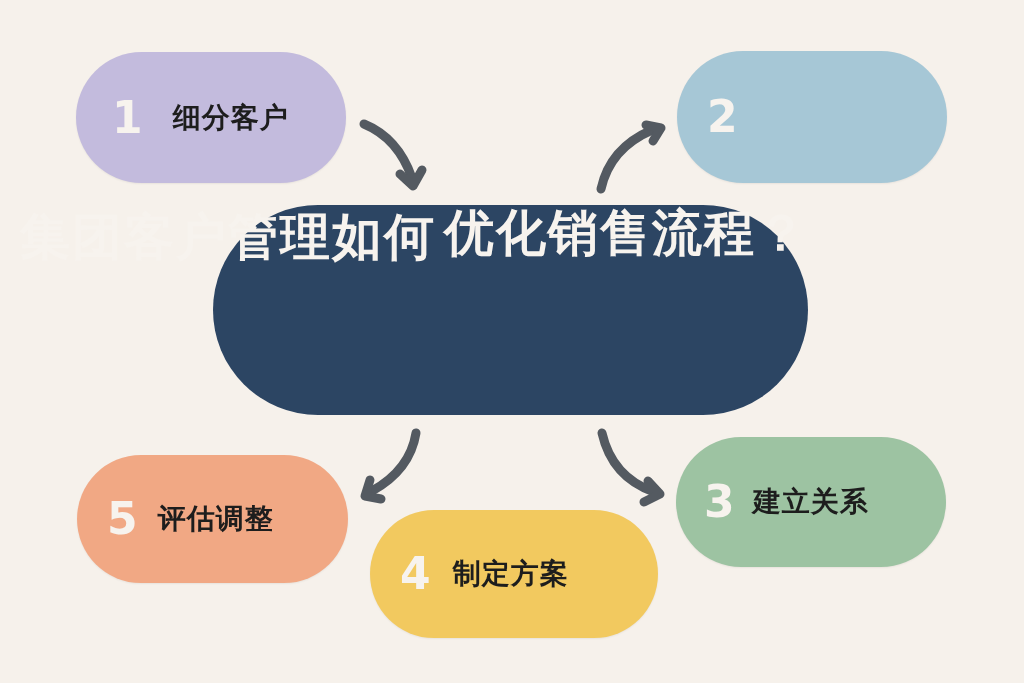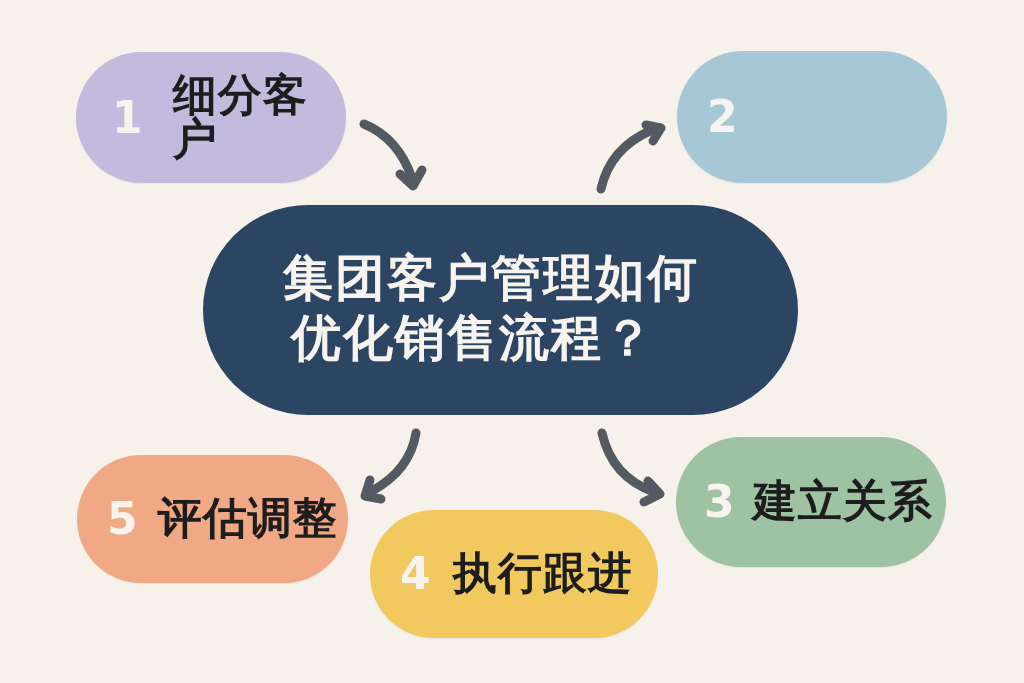--- a/index.html
+++ b/index.html
@@ -25,35 +25,35 @@
     .pill .num {
       color: #f7f3ee;
       font-weight: bold;
       font-size: 44px;
       line-height: 1;
       font-family: "DejaVu Sans", "Liberation Sans", sans-serif;
     }
     .pill .label {
       color: #1d1d1d;
       font-weight: bold;
-      font-size: 44px;
+      font-size: 28px;
       line-height: 1;
       letter-spacing: 1px;
       font-family: Liberation Serif, serif;
     }
     .center-pill {
       position: absolute;
-      left: 203px;
+      left: 213px;
       top: 205px;
       width: 595px;
       height: 210px;
       border-radius: 105px;
       display: flex;
-      flex-direction: column;
-      justify-content: center;
+      flex-direction: row;
+      justify-content: flex-end;
       padding-left: 80px;
       box-sizing: border-box;
     }
     .center-pill .line {
       color: #f7f3ee;
       font-weight: bold;
       font-size: 50px;
       line-height: 1.28;
       letter-spacing: 2px;
       font-family: "DejaVu Sans", "Liberation Sans", sans-serif;
@@ -110,19 +110,19 @@
   <span class="num" style="margin-right:18px;">2</span>
 </div>
 
 <div class="pill" style="left:676px; top:437px; width:270px; height:130px; background:#9dc3a2; padding-left:28px;">
   <span class="num" style="margin-right:18px;">3</span>
   <span class="label">建立关系</span>
 </div>
 
 <div class="pill" style="left:370px; top:510px; width:288px; height:128px; background:#f2c95f; padding-left:30px;">
   <span class="num" style="margin-right:22px;">4</span>
-  <span class="label">执行跟进</span>
+  <span class="label">制定方案</span>
 </div>
 
 <div class="pill" style="left:77px; top:455px; width:271px; height:128px; background:#f1a884; padding-left:30px;">
   <span class="num" style="margin-right:20px;">5</span>
   <span class="label">评估调整</span>
 </div>
 
 </body></html>

